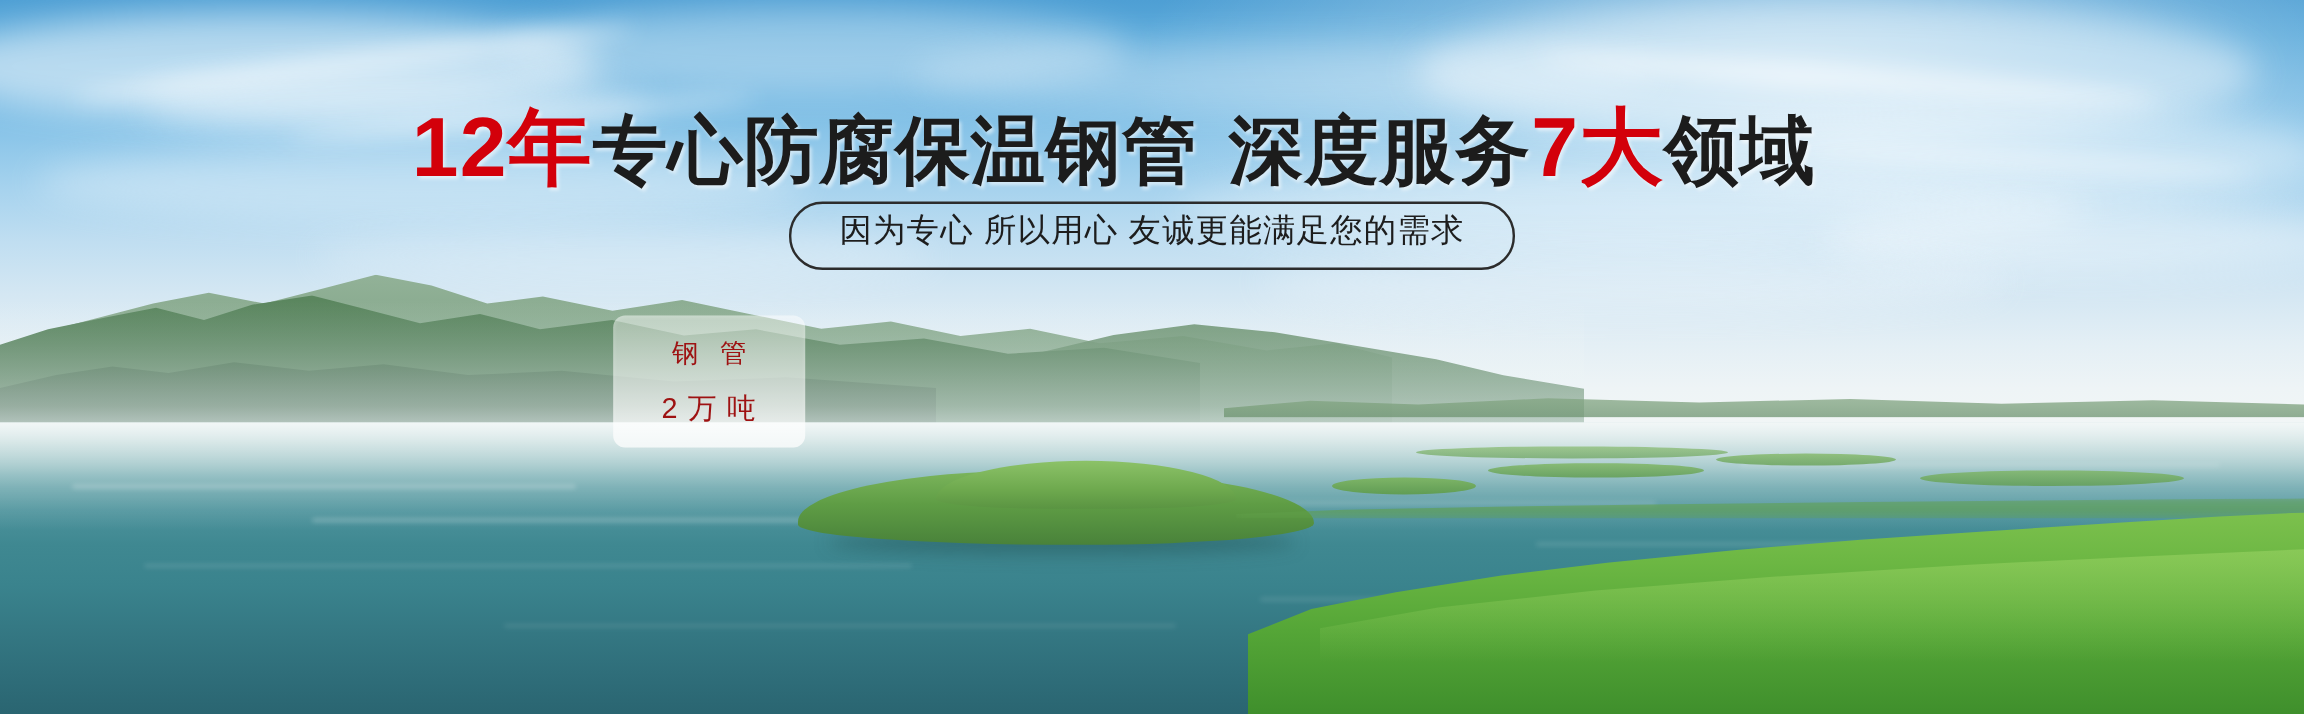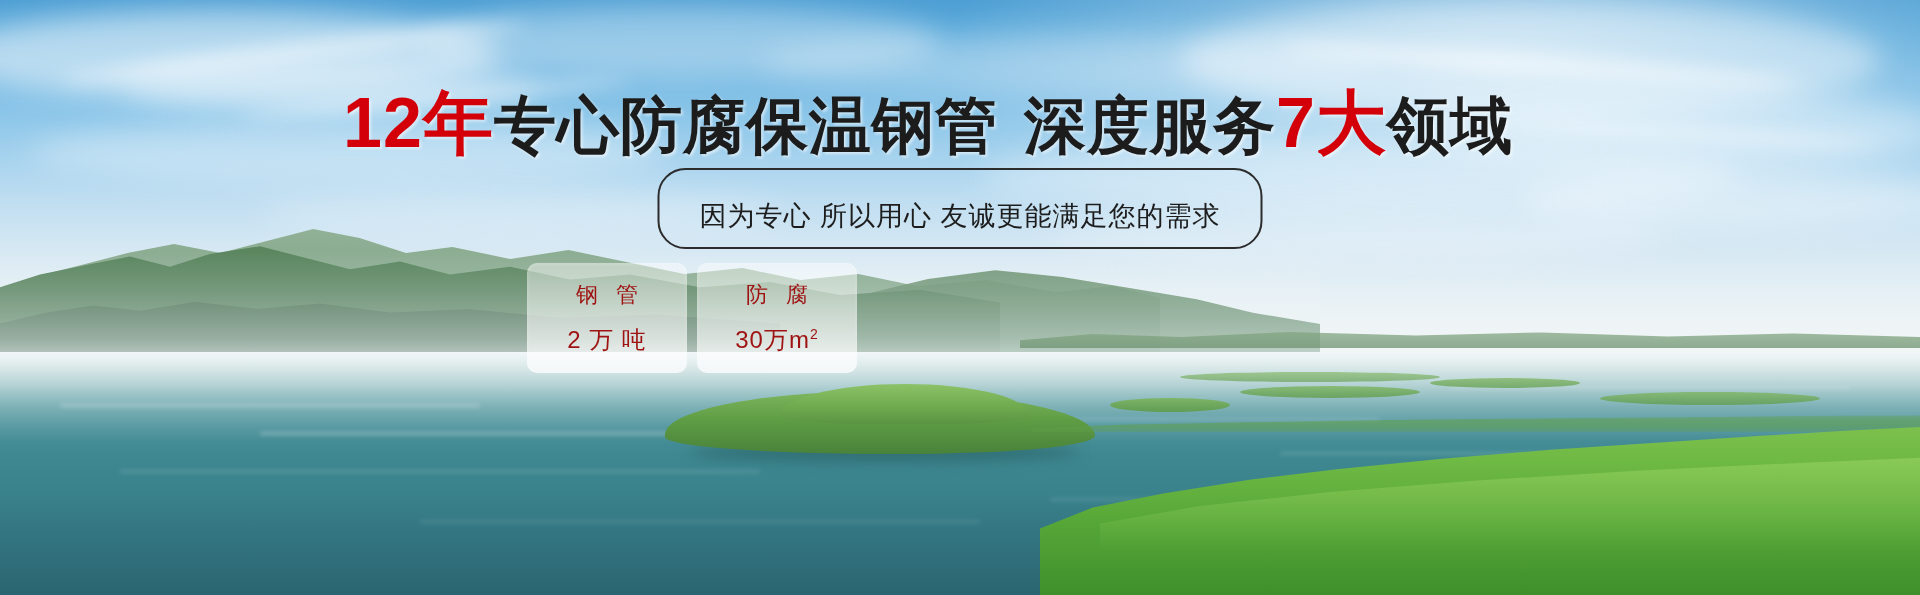--- a/index.html
+++ b/index.html
@@ -169,34 +169,34 @@
     letter-spacing:1px;
     text-shadow:2px 2px 3px rgba(255,255,255,.55);
   }
   .hl-red{color:#d3000a;font-size:70px;font-weight:bold;}
   .hl-dark{color:#1c1c1c;}
   .hl-gap{display:inline-block;width:26px;}
 
   .pill{
     position:absolute;left:50%;transform:translateX(-50%);
     top:168px;
-    padding:28px 40px 13px;
+    padding:4px 40px 13px;
     border:2px solid #2c2c2c;
     border-radius:28px;
     color:#1d1d1d;
     font-size:27px;
     letter-spacing:1px;
     white-space:nowrap;
     background:transparent;
   }
 
   
   .cards{
-    position:absolute;left:527px;top:263px;
-    display:flex;gap:10px;
+    position:absolute;left:511px;top:263px;
+    display:flex;gap:0;
   }
   .card{
     width:160px;height:110px;
     background:linear-gradient(to bottom, rgba(255,255,255,.42) 0%, rgba(255,255,255,.58) 55%, rgba(255,255,255,.74) 100%);
     border-radius:10px;
     display:flex;flex-direction:column;
     align-items:center;justify-content:center;
     gap:14px;
     color:#9e1212;
     box-shadow:0 1px 4px rgba(255,255,255,.25) inset;
@@ -267,22 +267,16 @@
 
   <div class="cards">
 
     <div class="card">
       <div class="card-label">钢 管</div>
       <div class="card-value">
         <span>2 万 吨</span><sup></sup>
       </div>
     </div>
 
-    <div class="card">
-      <div class="card-label">防 腐</div>
-      <div class="card-value">
-        <span>30万m</span><sup>2</sup>
-      </div>
-    </div>
 
 
   </div>
 </div>
 
 </body></html>

